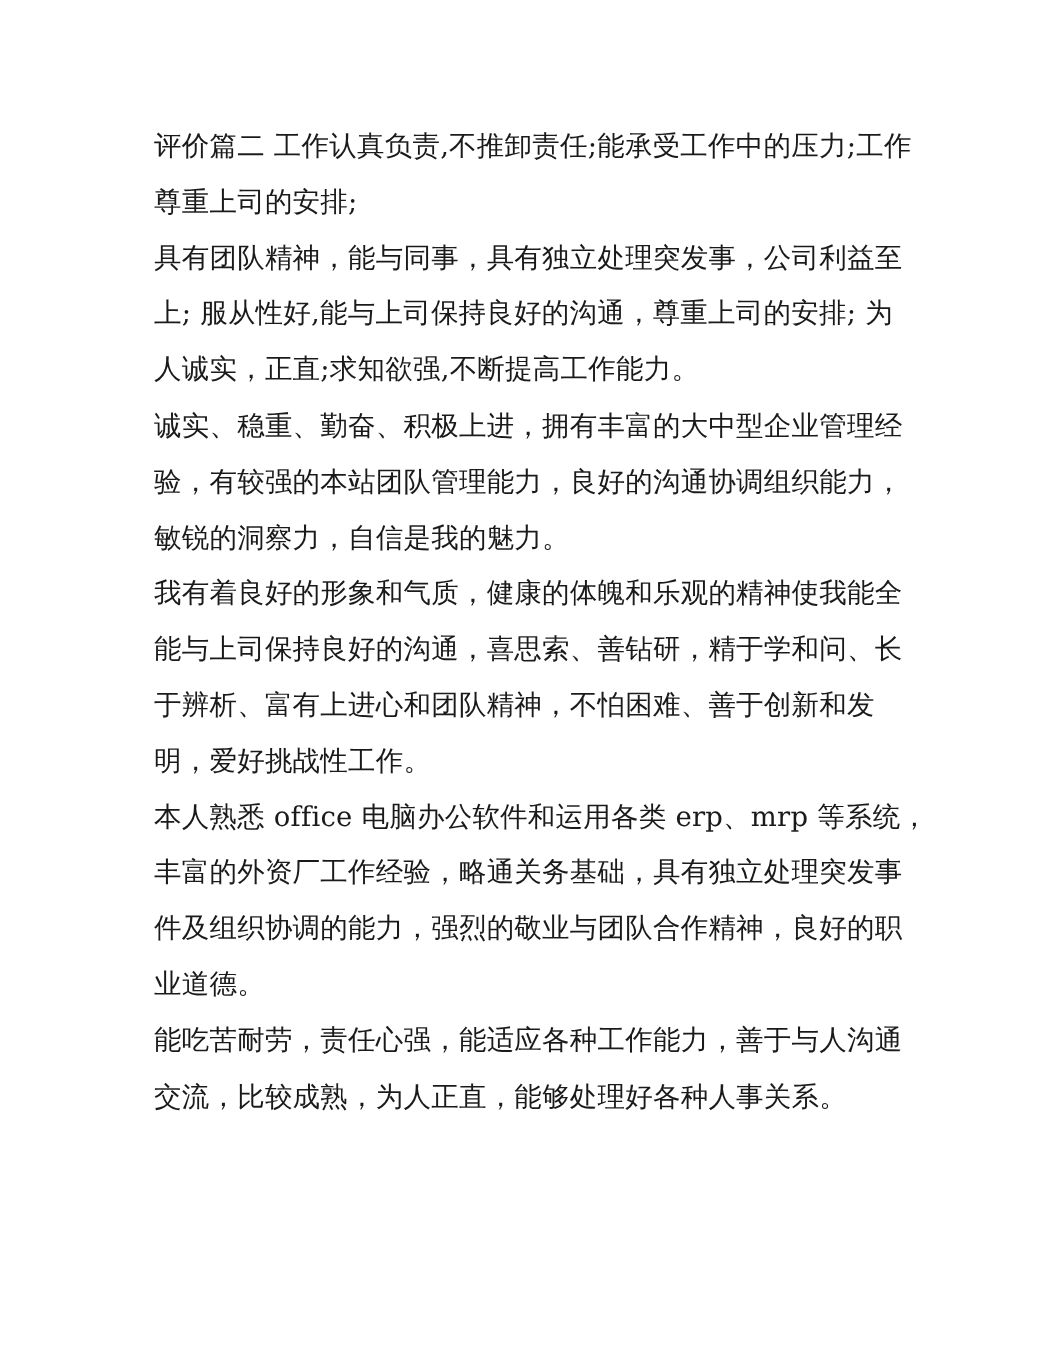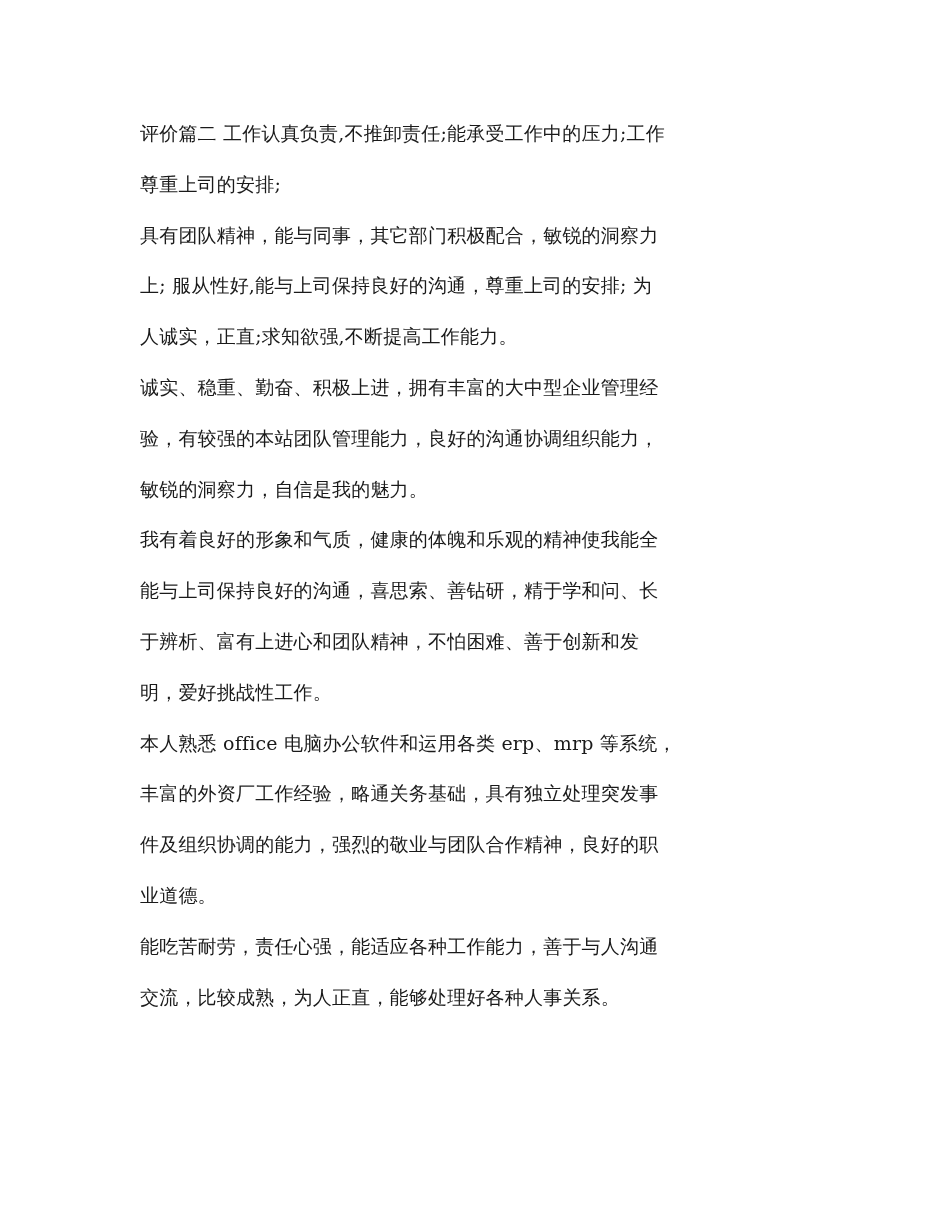--- a/index.html
+++ b/index.html
@@ -16,42 +16,42 @@
       color: #1a1a1a;
     }
     .page {
       position: absolute;
       left: 140px;
       top: 108px;
       width: 672px;
     }
     .para {
       margin: 0;
-      font-size: 19px;
+      font-size: 25px;
       line-height: 50.8px;
       text-align: justify;
       letter-spacing: 0.2px;
       white-space: normal;
     }
     .line {
       display: block;
       height: 50.8px;
       white-space: nowrap;
     }
   </style>
 </head>
 <body>
 
 <div class="page">
   <p class="para">
     <span class="line">评价篇二 工作认真负责,不推卸责任;能承受工作中的压力;工作</span>
     <span class="line">尊重上司的安排;</span>
   </p>
   <p class="para">
-    <span class="line">具有团队精神，能与同事，其它部门积极配合，敏锐的洞察力</span>
+    <span class="line">具有团队精神，能与同事，具有独立处理突发事，公司利益至</span>
     <span class="line">上; 服从性好,能与上司保持良好的沟通，尊重上司的安排; 为</span>
     <span class="line">人诚实，正直;求知欲强,不断提高工作能力。</span>
   </p>
   <p class="para">
     <span class="line">诚实、稳重、勤奋、积极上进，拥有丰富的大中型企业管理经</span>
     <span class="line">验，有较强的本站团队管理能力，良好的沟通协调组织能力，</span>
     <span class="line">敏锐的洞察力，自信是我的魅力。</span>
   </p>
   <p class="para">
     <span class="line">我有着良好的形象和气质，健康的体魄和乐观的精神使我能全</span>

